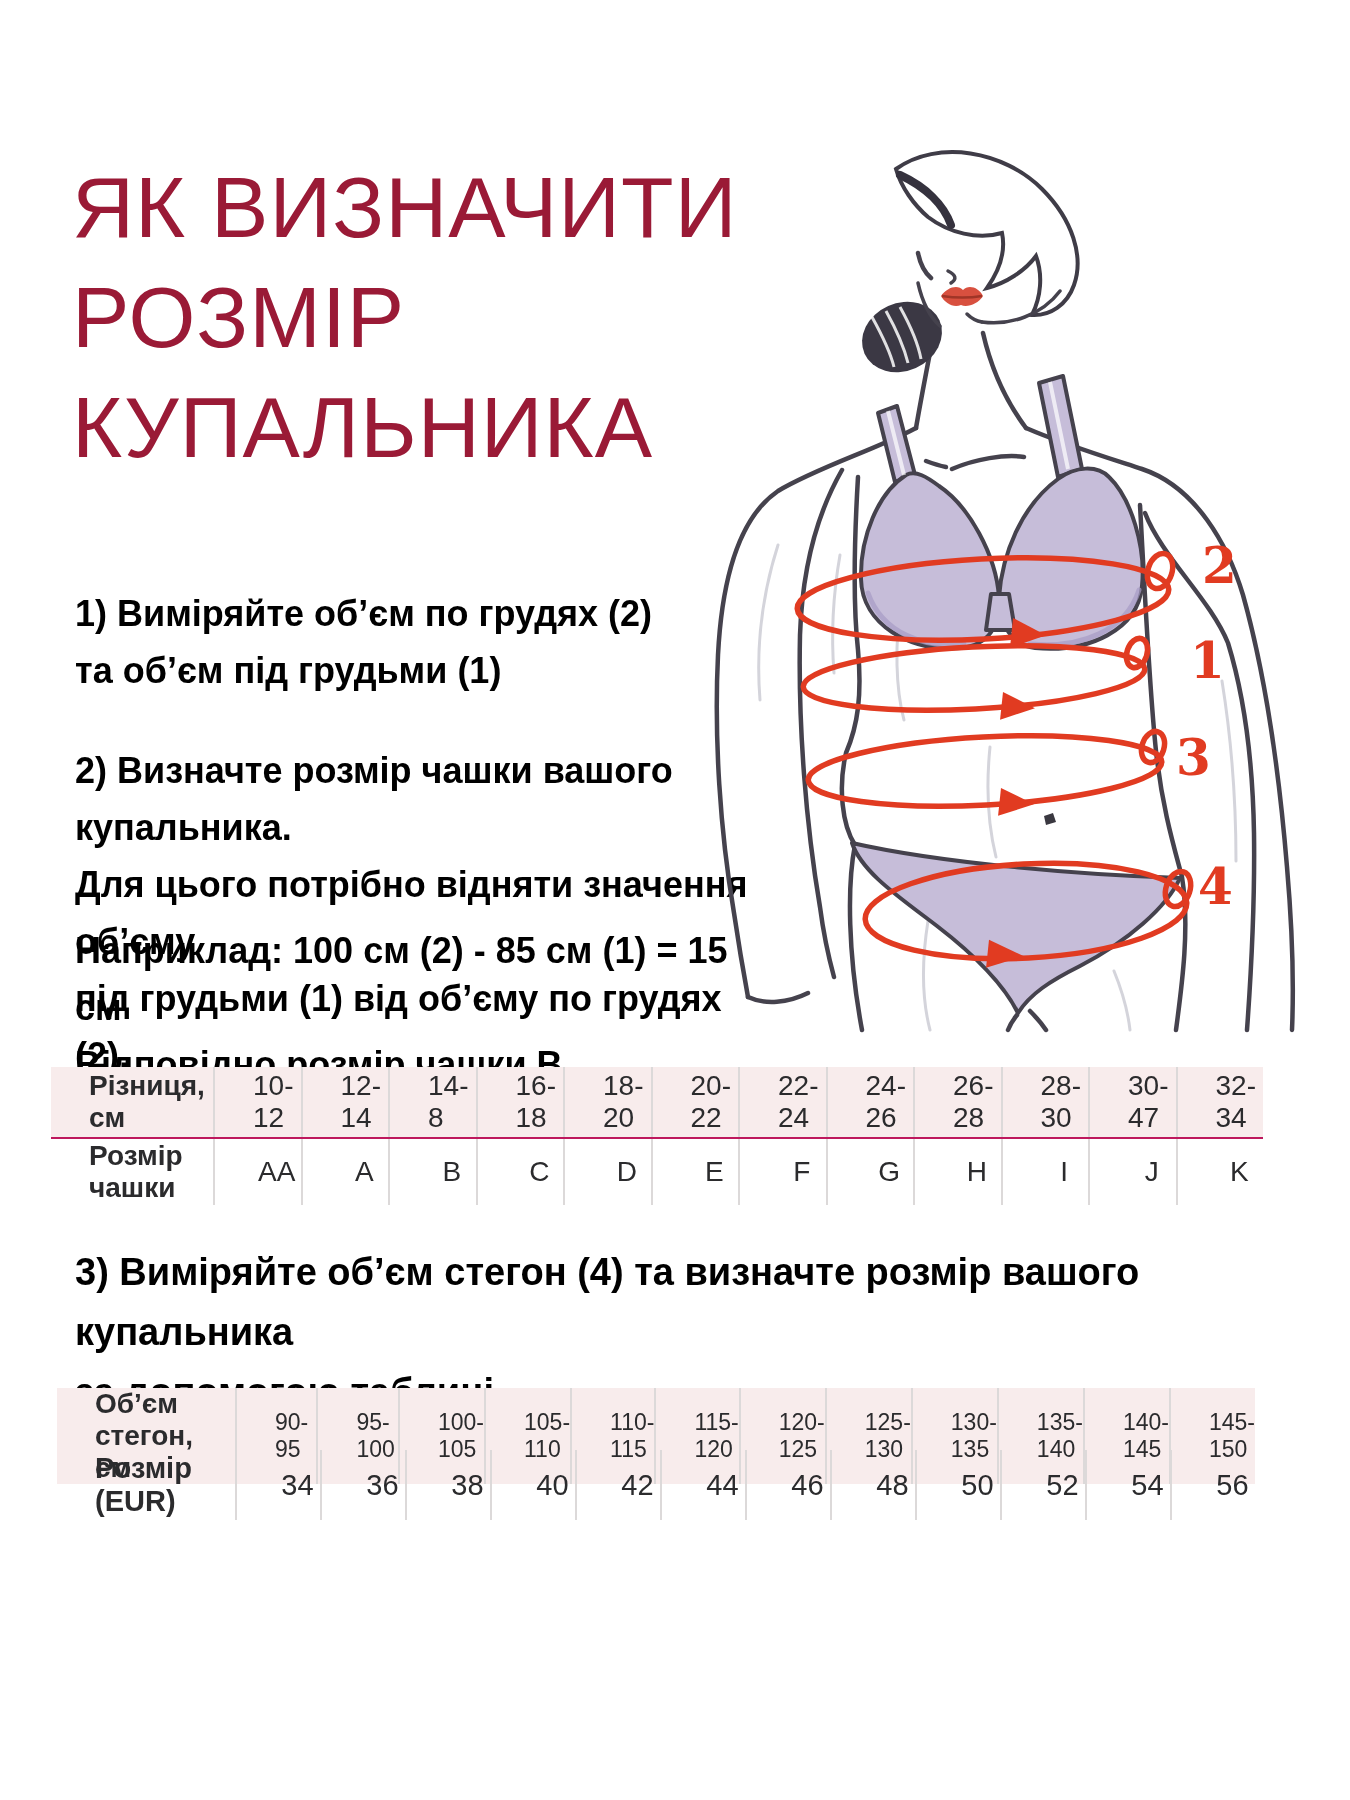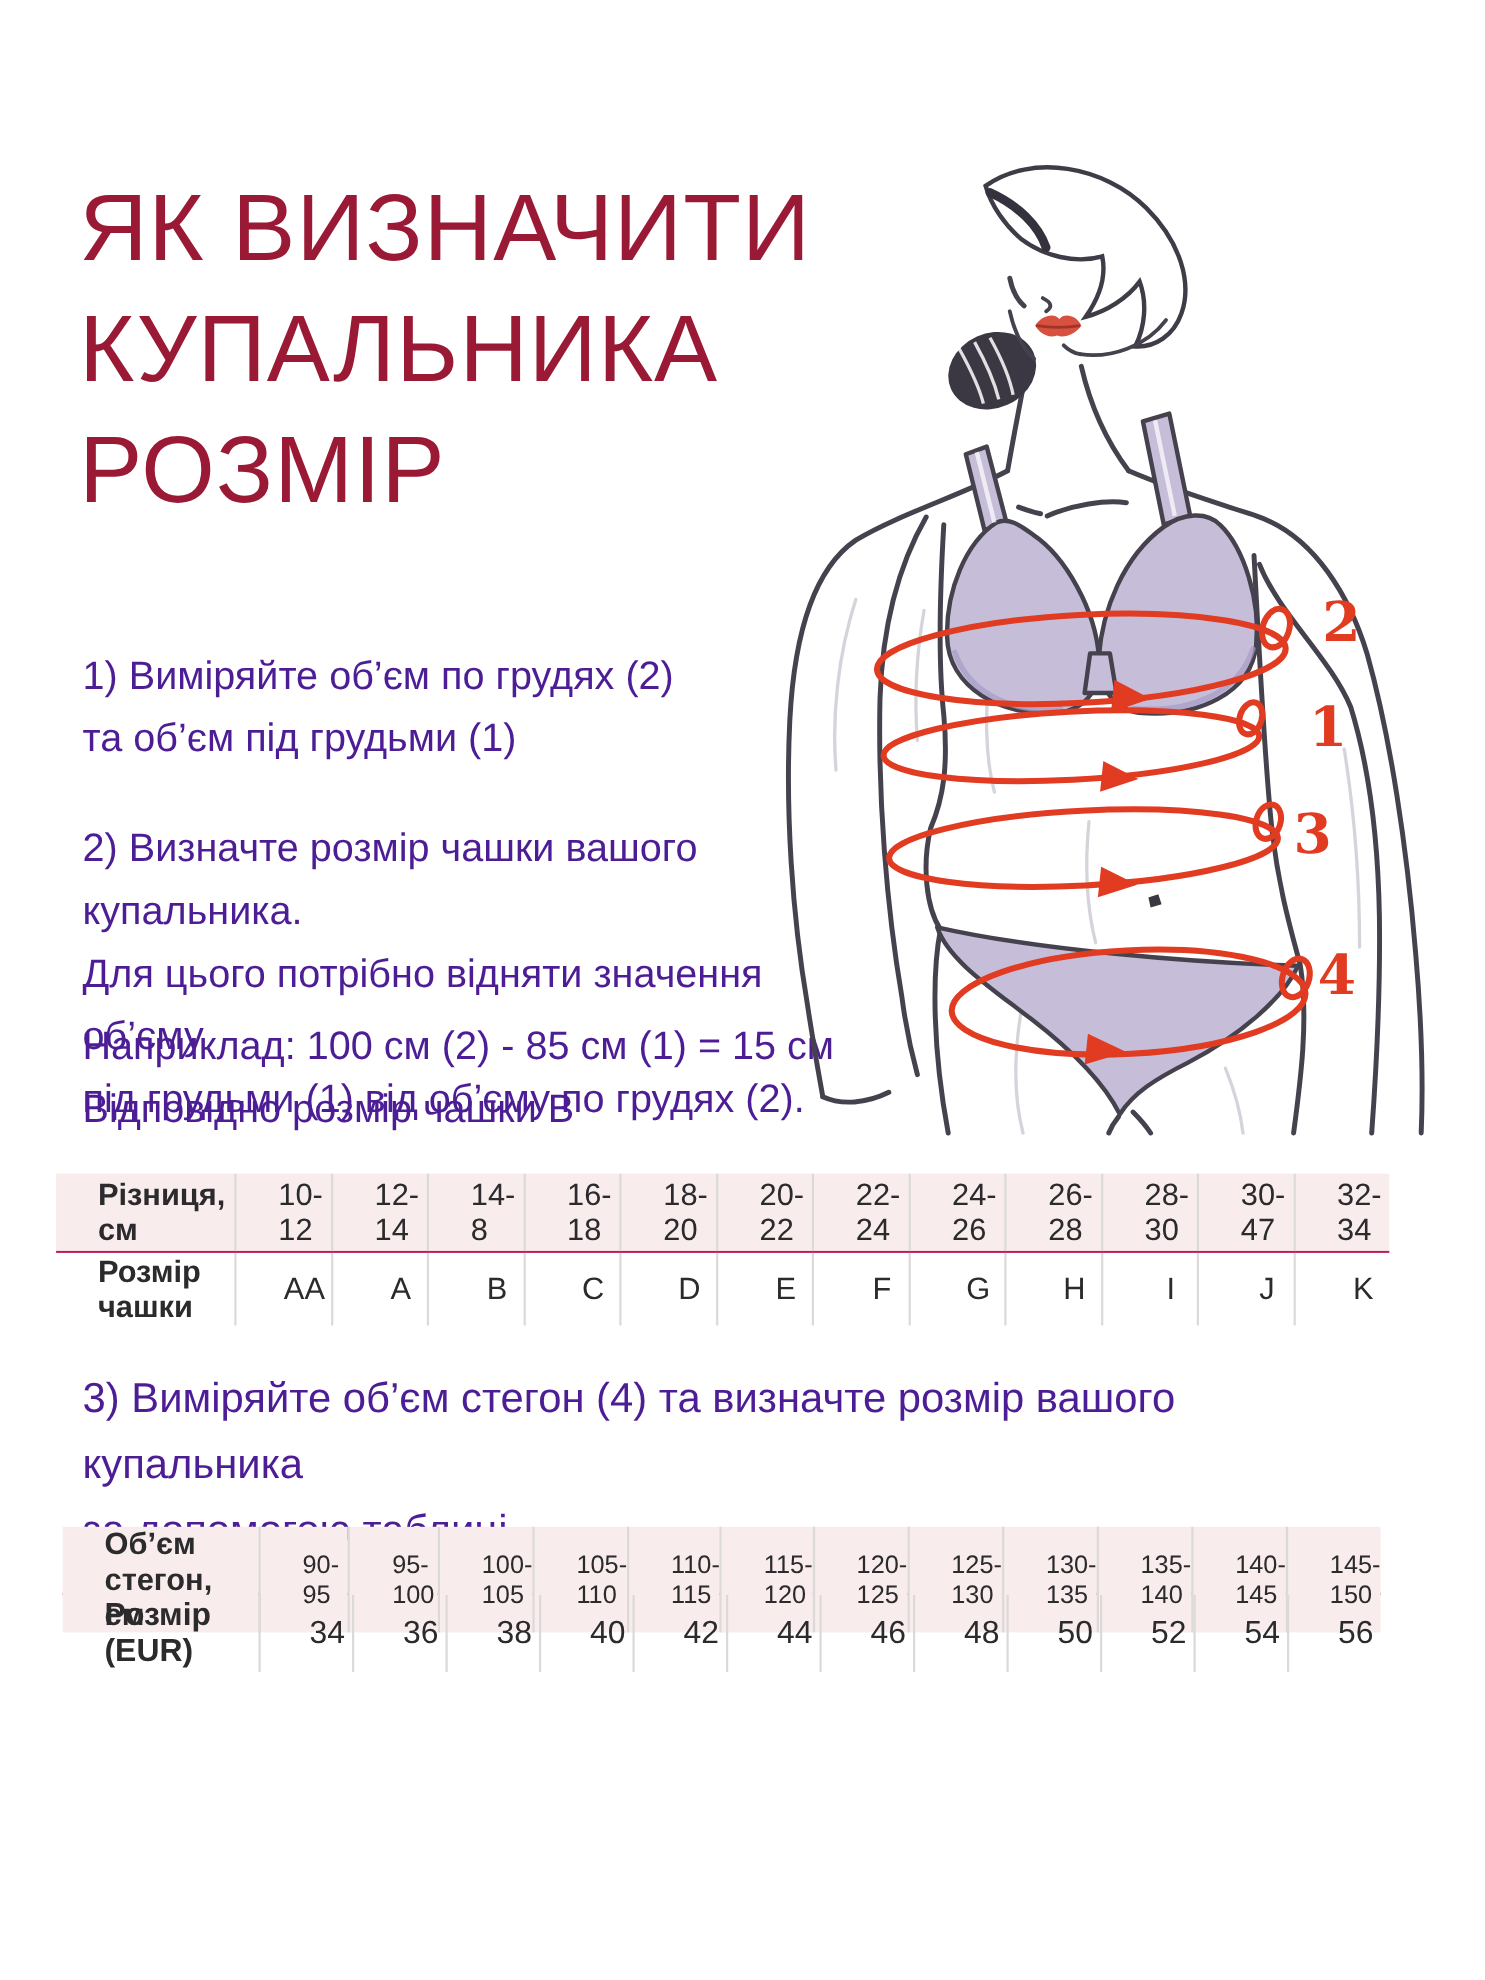--- a/index.html
+++ b/index.html
@@ -5,21 +5,21 @@
   html,body{margin:0;padding:0;background:#ffffff;}
   #page{position:relative;width:1350px;height:1800px;background:#ffffff;overflow:hidden;
         font-family:"Liberation Sans",sans-serif;}
 
   
   #title{position:absolute;left:72px;top:152px;width:680px;
          color:#9a1a36;font-size:86px;line-height:110px;font-weight:300;
          letter-spacing:1px;}
 
   
-  .para{position:absolute;left:75px;color:#4c1d95;font-weight:400;
+  .para{position:absolute;left:75px;color:#000000;font-weight:700;
         font-size:36px;line-height:57px;}
   #step1{top:585px;width:660px;}
   #step2{top:742px;width:700px;}
   #example{top:922px;width:700px;}
   #step3{top:1242px;width:1100px;font-size:38px;line-height:60px;}
 
   
   .sizetable{position:absolute;}
   .trow{display:grid;}
   #cup-table{left:51px;top:1067px;width:1212px;}
@@ -45,22 +45,22 @@
   #figure{position:absolute;left:690px;top:125px;width:620px;height:915px;}
   .mlabel{font-family:"DejaVu Serif",serif;font-weight:bold;font-size:50px;fill:#e13b21;}
 </style>
 </head>
 <body>
 
 <div id="page">
 
   <div id="title">
     <div>ЯК ВИЗНАЧИТИ</div>
+    <div>РОЗМІР</div>
     <div>КУПАЛЬНИКА</div>
-    <div>РОЗМІР</div>
   </div>
 
   <div id="step1" class="para">
     <div>1) Виміряйте об’єм по грудях (2)</div>
     <div>та об’єм під грудьми (1)</div>
   </div>
 
   <div id="step2" class="para">
     <div>2) Визначте розмір чашки вашого купальника.</div>
     <div>Для цього потрібно відняти значення об’єму</div>

